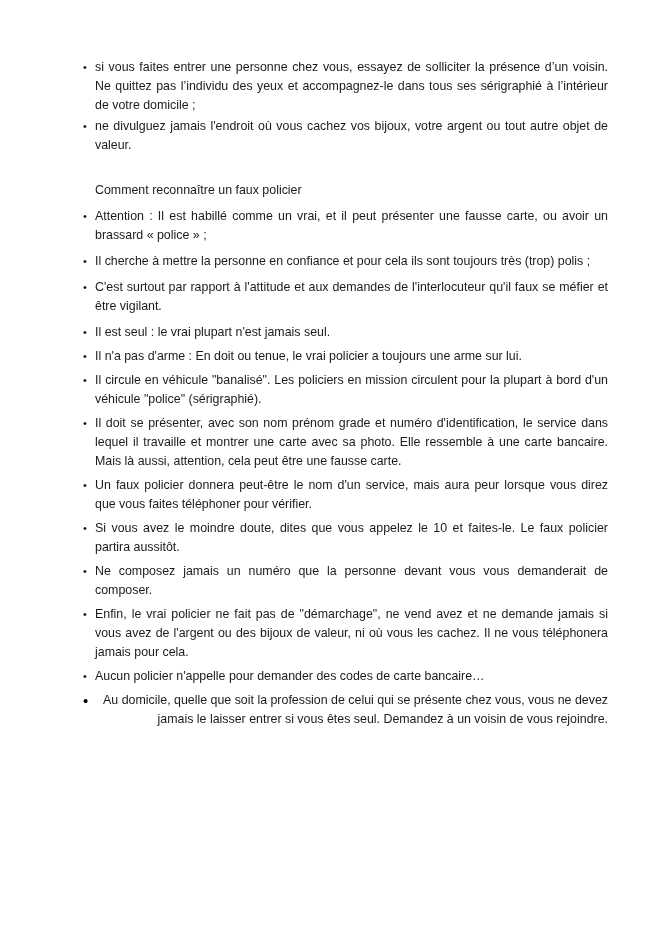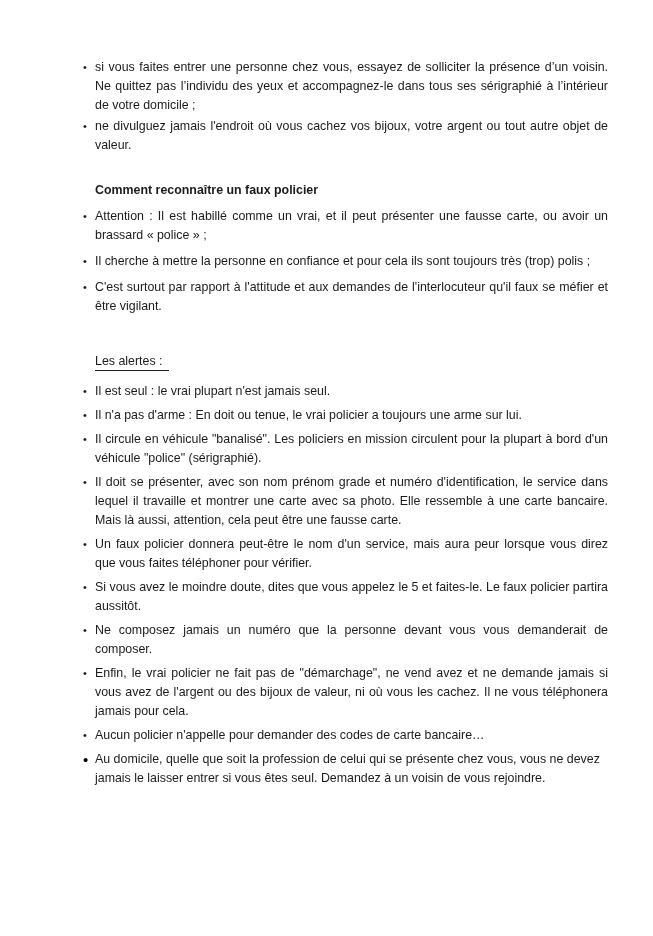--- a/index.html
+++ b/index.html
@@ -47,27 +47,27 @@
     width: 12px;
     font-size: 15px;
     line-height: 19px;
     color: #000000;
   }
   .item-text {
     flex: 1;
     text-align: justify;
   }
   .item-text.no-justify {
-    text-align: left;
+    text-align: right;
   }
   .heading-bold {
     margin: 26px 0 7px 0;
     padding-left: 12px;
     font-size: 12.4px;
-    font-weight: bold;
+    font-weight: normal;
     line-height: 19px;
   }
   .heading-underline {
     margin: 36px 0 11px 0;
     padding-left: 12px;
     line-height: 19px;
   }
   .heading-underline .ul-text {
     display: inline-block;
     border-bottom: 1px solid #1b1b1b;
@@ -106,23 +106,20 @@
         <span class="bullet">•</span>
         <span class="item-text">Il cherche à mettre la personne en confiance et pour cela ils sont toujours très (trop) polis ;</span>
       </li>
 
       <li>
         <span class="bullet">•</span>
         <span class="item-text">C'est surtout par rapport à l'attitude et aux demandes de l'interlocuteur qu'il faux se méfier et être vigilant.</span>
       </li>
     </ul>
 
-  <div class="heading-underline">
-    <span class="ul-text">Les alertes :</span>
-  </div>
 
   <ul class="list spaced-5">
 
       <li>
         <span class="bullet">•</span>
         <span class="item-text">Il est seul : le vrai plupart n'est jamais seul.</span>
       </li>
 
       <li>
         <span class="bullet">•</span>
@@ -139,21 +136,21 @@
         <span class="item-text">Il doit se présenter, avec son nom prénom grade et numéro d'identification, le service dans lequel il travaille et montrer une carte avec sa photo. Elle ressemble à une carte bancaire. Mais là aussi, attention, cela peut être une fausse carte.</span>
       </li>
 
       <li>
         <span class="bullet">•</span>
         <span class="item-text">Un faux policier donnera peut-être le nom d'un service, mais aura peur lorsque vous direz que vous faites téléphoner pour vérifier.</span>
       </li>
 
       <li>
         <span class="bullet">•</span>
-        <span class="item-text">Si vous avez le moindre doute, dites que vous appelez le 5 et faites-le. Le faux policier partira aussitôt.</span>
+        <span class="item-text">Si vous avez le moindre doute, dites que vous appelez le 10 et faites-le. Le faux policier partira aussitôt.</span>
       </li>
 
       <li>
         <span class="bullet">•</span>
         <span class="item-text">Ne composez jamais un numéro que la personne devant vous vous demanderait de composer.</span>
       </li>
 
       <li>
         <span class="bullet">•</span>
         <span class="item-text">Enfin, le vrai policier ne fait pas de "démarchage", ne vend avez et ne demande jamais si vous avez de l'argent ou des bijoux de valeur, ni où vous les cachez. Il ne vous téléphonera jamais pour cela.</span>

